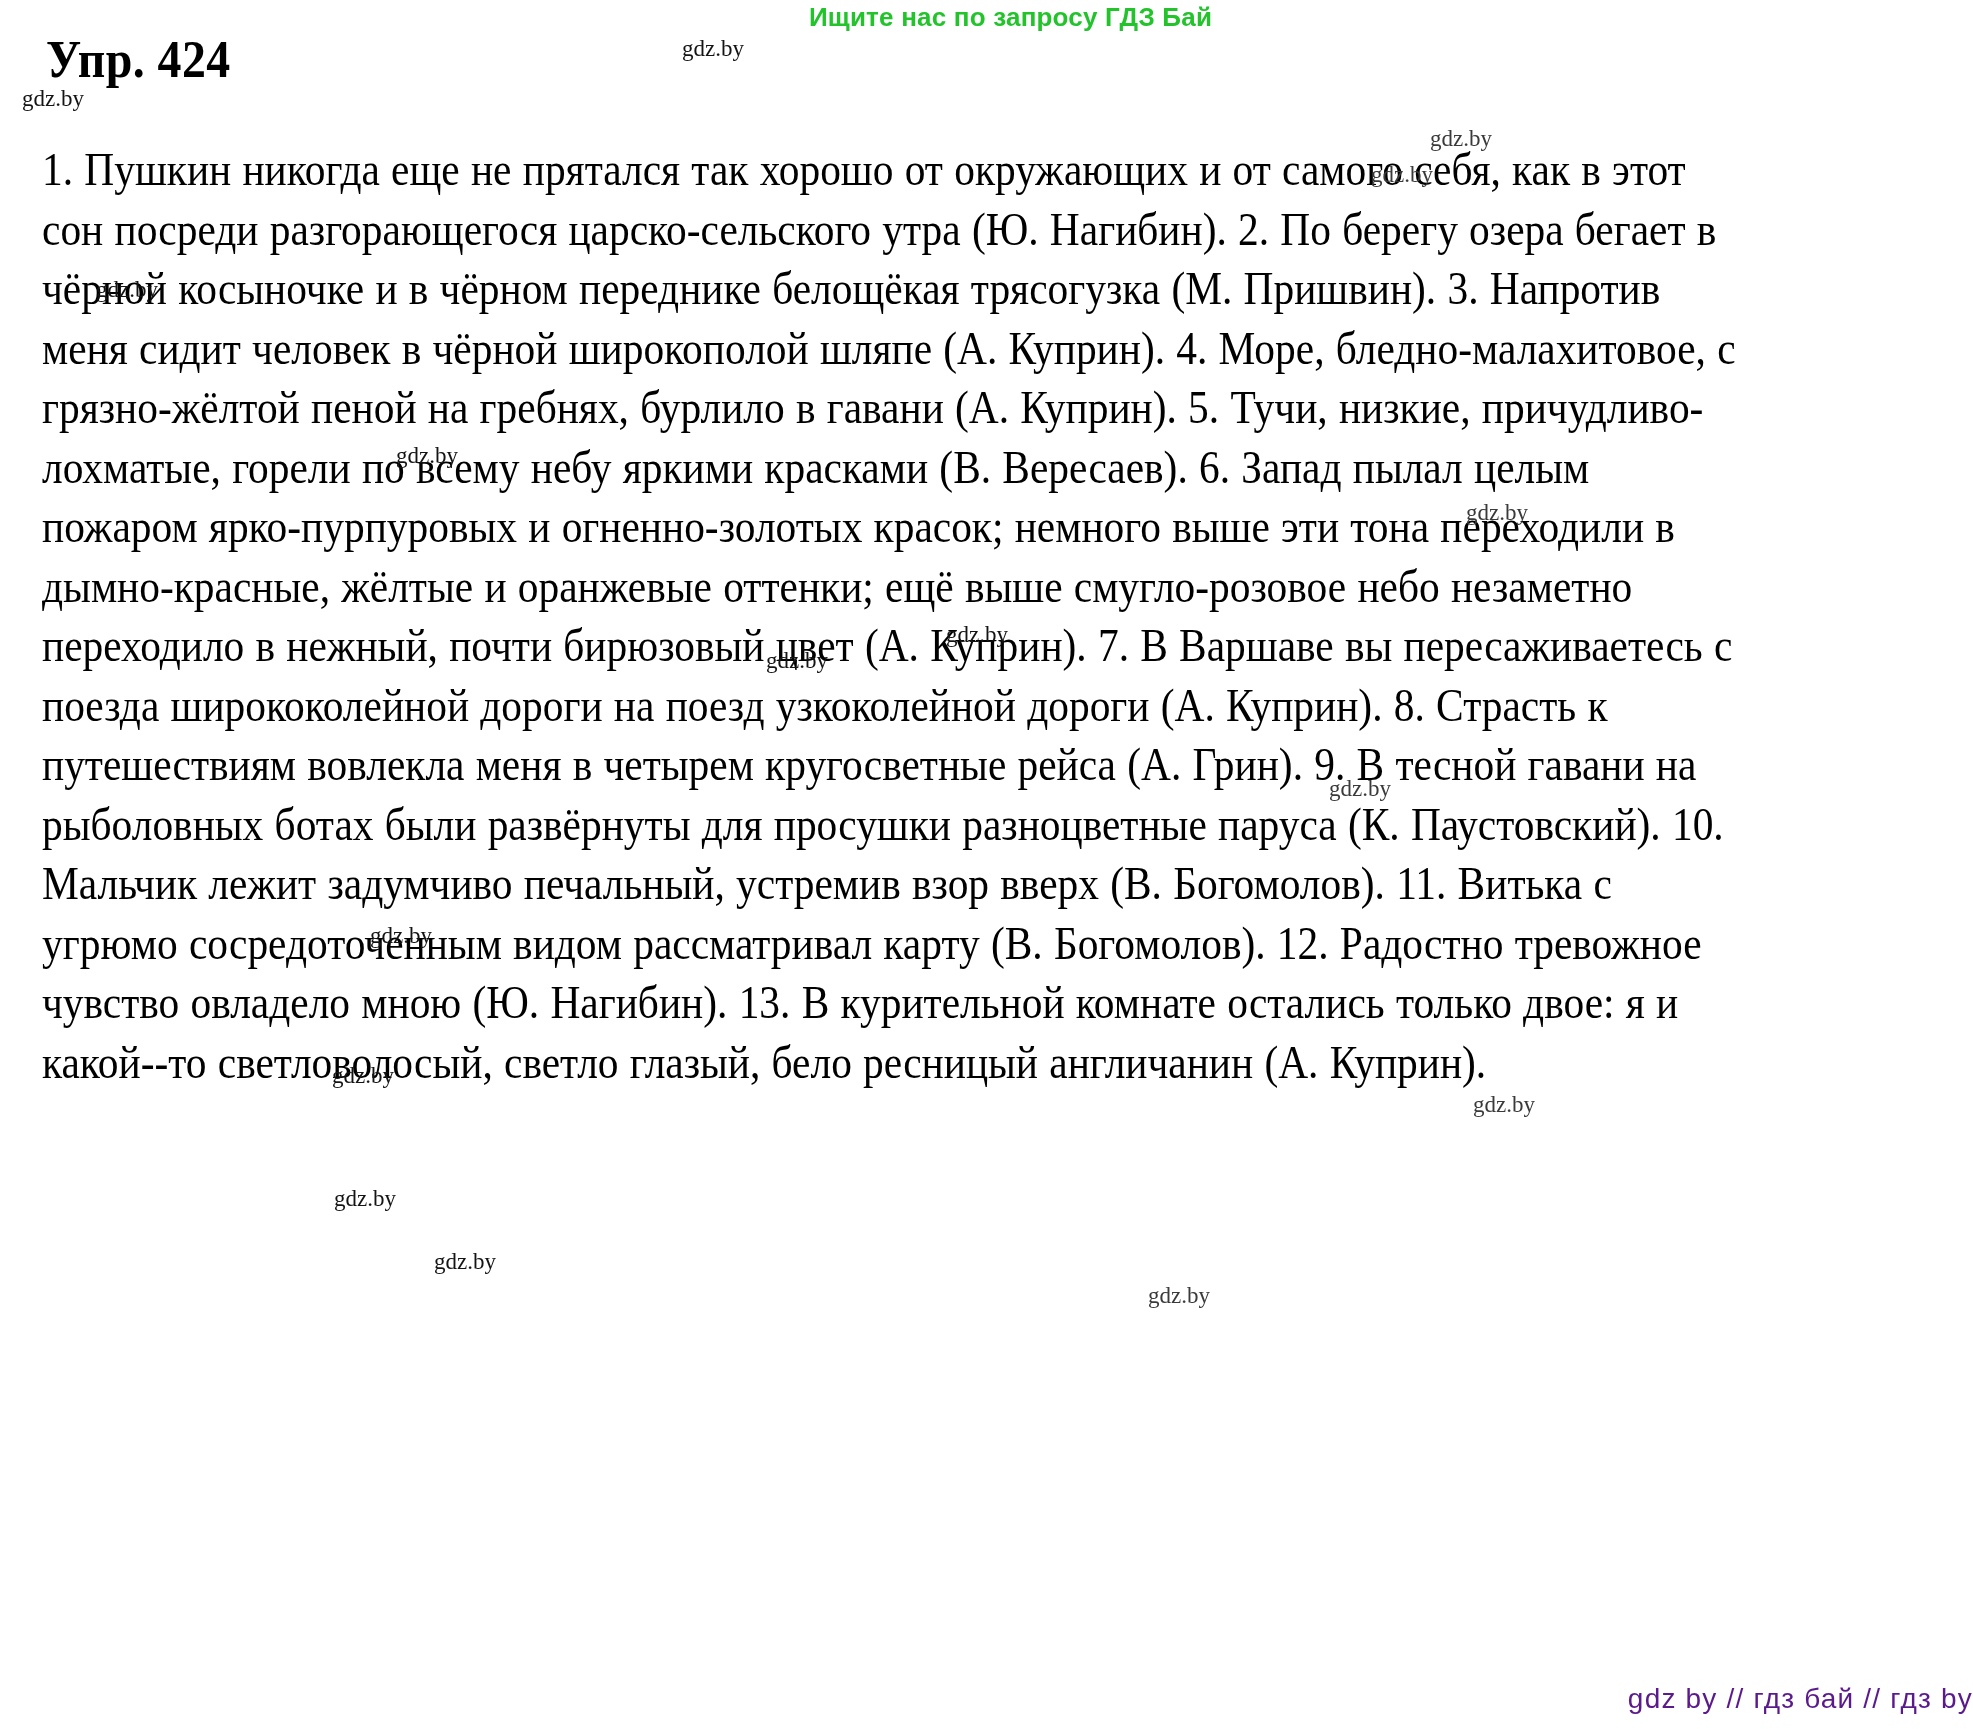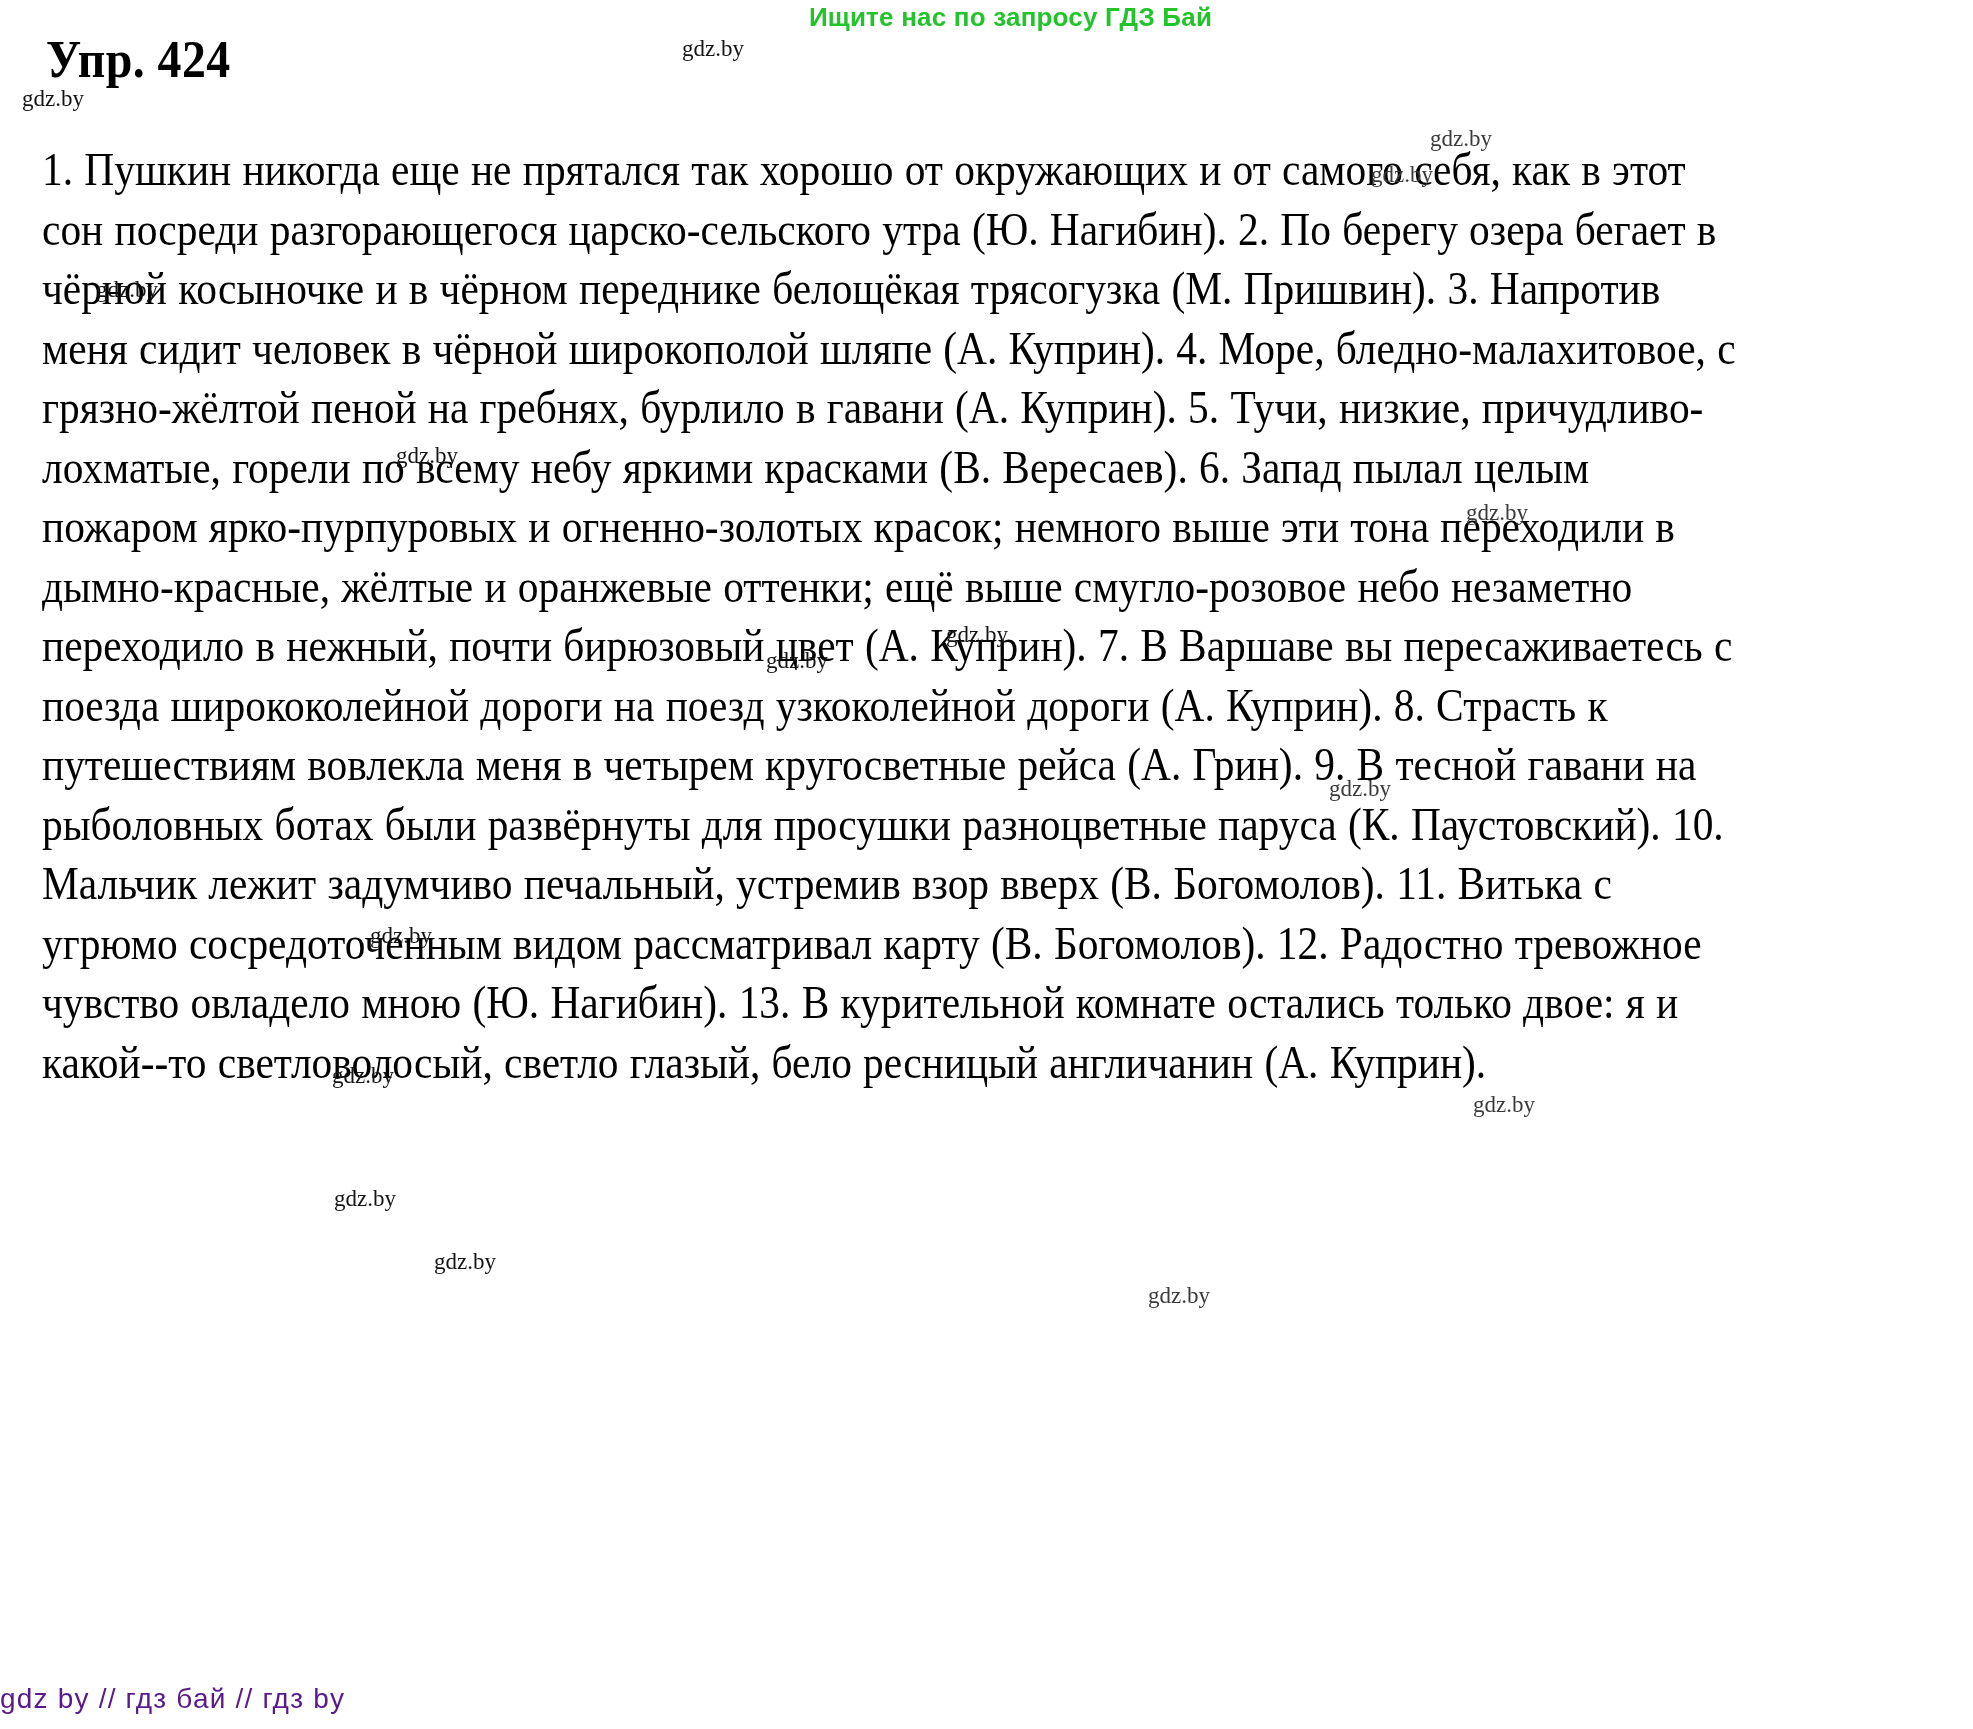--- a/index.html
+++ b/index.html
@@ -65,21 +65,21 @@
     transform-origin: left top;
     word-spacing: 1px;
   }
 
   
   .footer-links {
     position: absolute;
     left: 0;
     bottom: 14px;
     width: 1973px;
-    text-align: left;
+    text-align: right;
     color: #5B1A8C;
     font-family: "Liberation Sans", sans-serif;
     font-size: 28px;
     letter-spacing: 1.2px;
     white-space: nowrap;
   }
 
   
   .wm {
     position: absolute;

